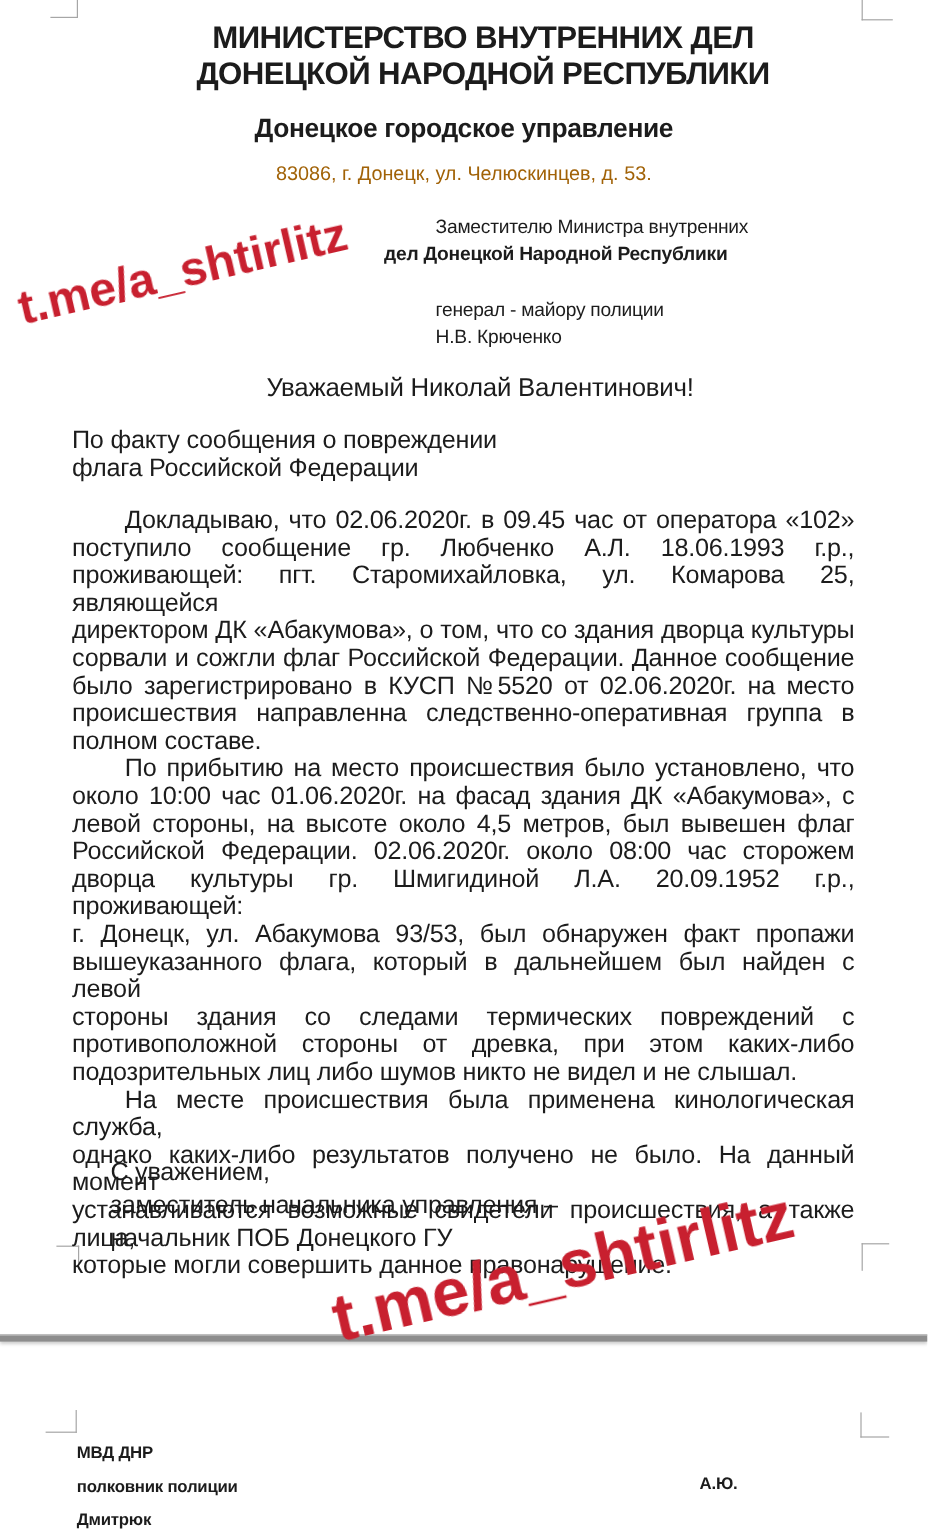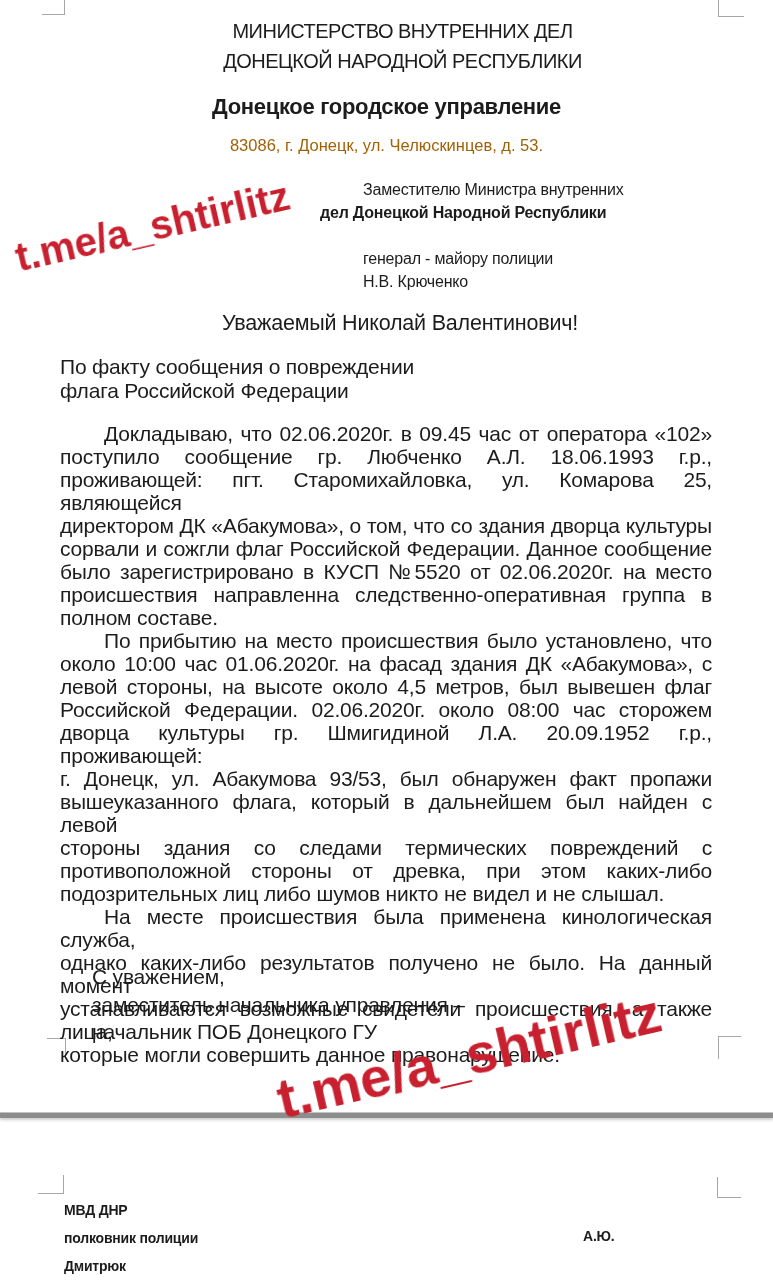--- a/index.html
+++ b/index.html
@@ -8,22 +8,22 @@
     font-family:"Liberation Sans", sans-serif;color:#1c1c1c;overflow:hidden;
   }
   .abs{position:absolute;}
   
   .cmark{position:absolute;border:0 solid #a6a6a6;}
   .cm-br{border-right-width:1.5px;border-bottom-width:1.5px;}  
   .cm-bl{border-left-width:1.5px;border-bottom-width:1.5px;}   
   .cm-tr{border-right-width:1.5px;border-top-width:1.5px;}     
   .cm-tl{border-left-width:1.5px;border-top-width:1.5px;}      
 
-  .hdr-ministry{left:0;right:0;top:16px;text-align:center;font-weight:normal;
-    font-size:20px;line-height:30px;letter-spacing:-0.5px;padding-left:32px;}
+  .hdr-ministry{left:0;right:0;top:16px;text-align:center;font-weight:bold;
+    font-size:26px;line-height:30px;letter-spacing:-0.5px;padding-left:32px;}
   .hdr-dept{left:0;right:0;top:94px;text-align:center;font-weight:bold;
     font-size:22px;letter-spacing:-0.3px;}
   .hdr-addr{left:0;right:0;top:136px;text-align:center;font-size:16.5px;color:#a16207;}
 
   .addr-line{font-size:16px;white-space:nowrap;letter-spacing:-0.2px;}
   .salutation{font-size:21.5px;letter-spacing:-0.2px;}
 
   .subject{left:60px;top:355px;width:420px;font-size:21px;line-height:24px;letter-spacing:-0.2px;}
   .body-text{left:60px;top:422px;width:652px;font-size:21px;letter-spacing:-0.2px;}
   .bline{line-height:23px;text-align:justify;text-align-last:justify;}

